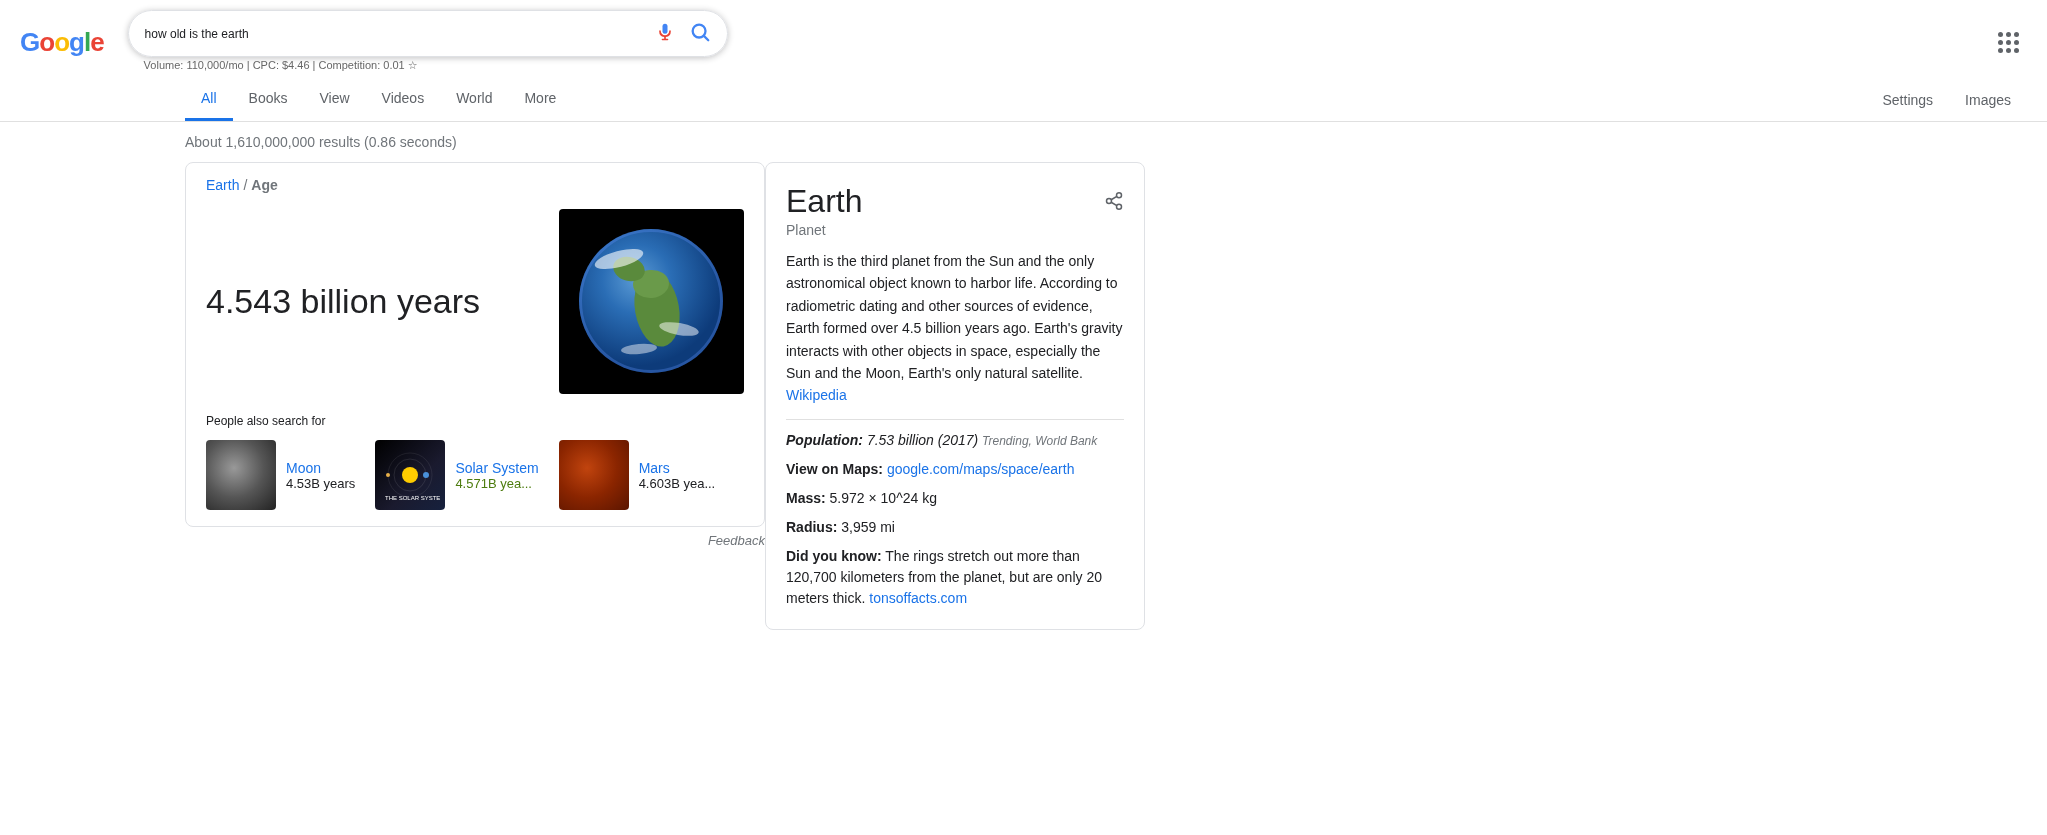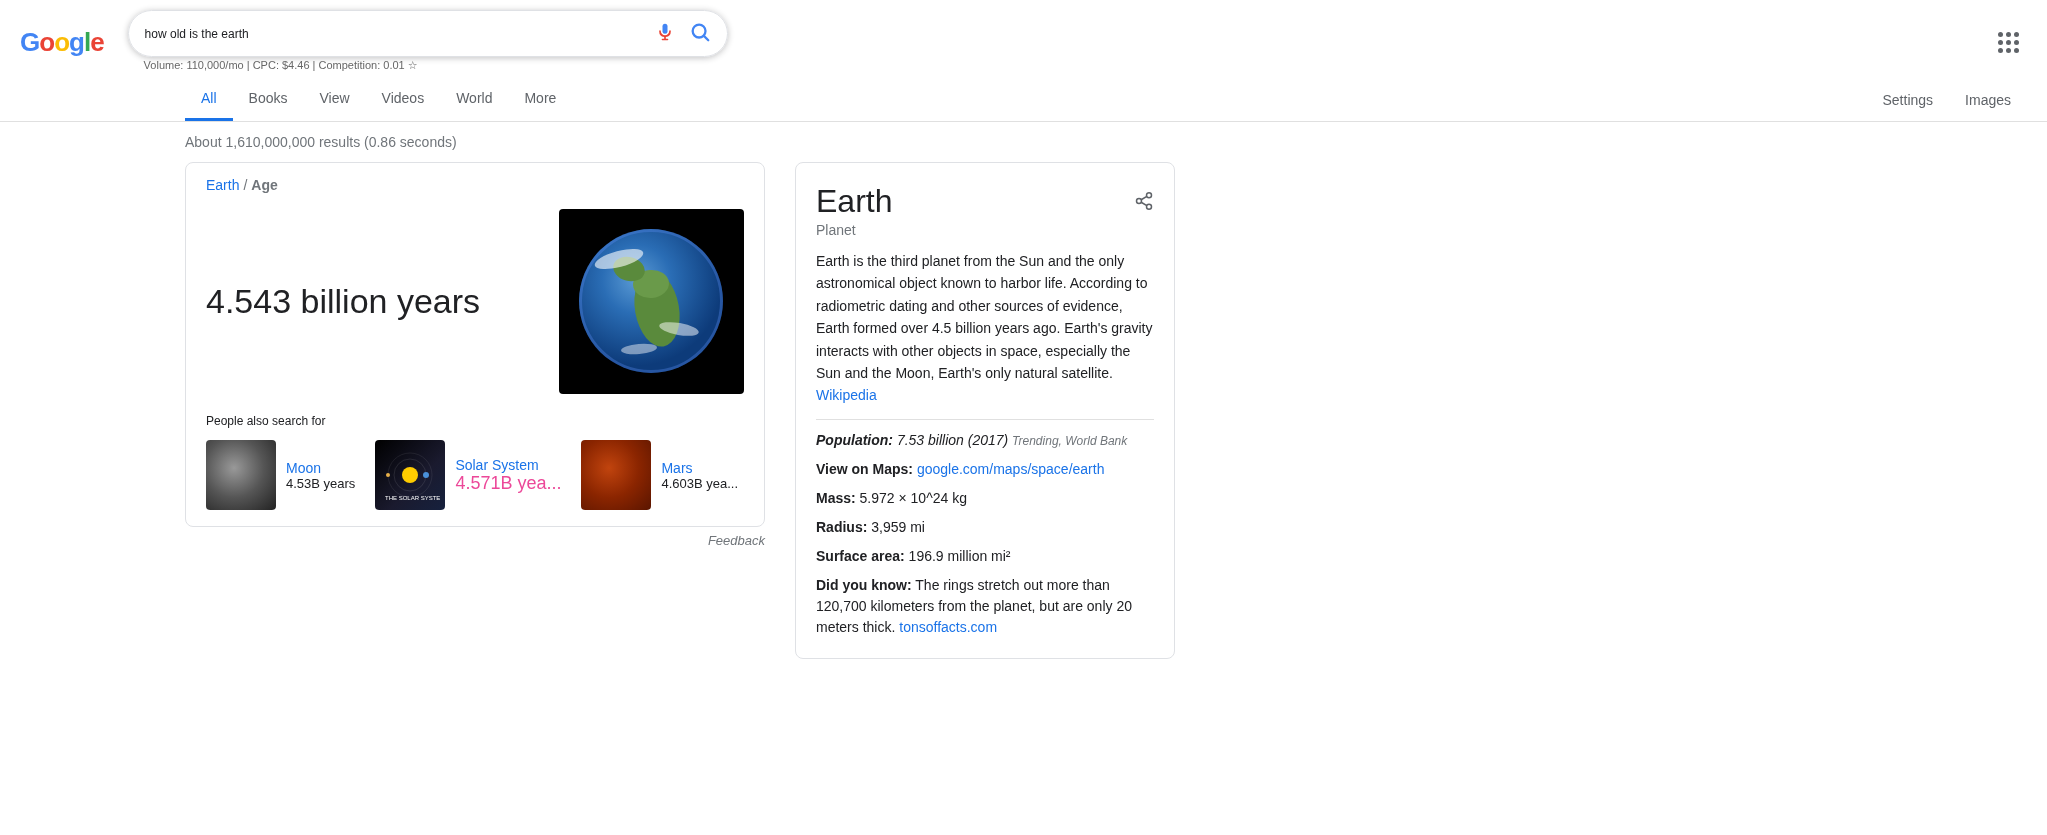--- a/index.html
+++ b/index.html
@@ -56,21 +56,21 @@
   <a style="padding:12px 16px; font-size:14px; color:#5f6368; cursor:pointer; border-bottom:3px solid transparent; text-decoration:none;">Videos</a>
   <a style="padding:12px 16px; font-size:14px; color:#5f6368; cursor:pointer; border-bottom:3px solid transparent; text-decoration:none;">World</a>
   <a style="padding:12px 16px; font-size:14px; color:#5f6368; cursor:pointer; border-bottom:3px solid transparent; text-decoration:none;">More</a>
   <div style="flex:1;"></div>
   <a style="padding:12px 16px; font-size:14px; color:#5f6368; cursor:pointer; text-decoration:none;">Settings</a>
   <a style="padding:12px 16px; font-size:14px; color:#5f6368; cursor:pointer; text-decoration:none;">Images</a>
 </div>
 
 <div style="padding:12px 20px 12px 185px; font-size:14px; color:#70757a;">About 1,610,000,000 results (0.86 seconds)</div>
 
-<div style="display:flex; padding:0 20px 0 185px; gap:30px; align-items:flex-start;">
+<div style="display:flex; padding:0 20px 0 185px; align-items:flex-start;">
 
   <div style="flex:0 0 580px;">
 
     <div style="border:1px solid #dfe1e5; border-radius:8px; overflow:hidden;">
 
       <div style="padding:14px 20px 6px; font-size:14px; color:#70757a; display:flex; align-items:center; gap:4px;">
         <a style="color:#1a73e8; text-decoration:none;">Earth</a>
         <span>/</span>
         <strong>Age</strong>
       </div>
@@ -129,21 +129,21 @@
                 <circle cx="30" cy="30" r="8" fill="#ffcc00"></circle>
                 <circle cx="30" cy="30" r="16" fill="none" stroke="rgba(255,255,255,0.2)" stroke-width="0.5"></circle>
                 <circle cx="46" cy="30" r="3" fill="#4a90d9"></circle>
                 <circle cx="30" cy="30" r="22" fill="none" stroke="rgba(255,255,255,0.15)" stroke-width="0.5"></circle>
                 <circle cx="8" cy="30" r="2" fill="#e8b04a"></circle>
                 <text x="5" y="55" font-size="6" fill="white" font-family="Arial">THE SOLAR SYSTEM</text>
               </svg>
             </div>
             <div>
               <div style="color:#1a73e8; font-size:14px; cursor:pointer;">Solar System</div>
-              <div style="font-size:18px; color:#ec4899;">4.571B yea...</div>
+              <div style="font-size:13px; color:#4d7c0f;">4.571B yea...</div>
             </div>
           </div>
 
           <div style="display:flex; align-items:center; gap:10px; cursor:pointer;">
             <div style="width:70px; height:70px; background:radial-gradient(circle at 40% 40%, #c1440e, #8b2500, #5a1500); border-radius:4px; flex-shrink:0;"></div>
             <div>
               <div style="color:#1a73e8; font-size:14px; cursor:pointer;">Mars</div>
               <div style="font-size:13px; color:#202124;">4.603B yea...</div>
             </div>
           </div>
@@ -190,24 +190,20 @@
       <div style="font-size:14px; color:#202124; line-height:1.5;">
         <strong>Mass:</strong>
         <span>5.972 × 10^24 kg</span>
       </div>
 
       <div style="font-size:14px; color:#202124; line-height:1.5;">
         <strong>Radius:</strong>
         <span>3,959 mi</span>
       </div>
 
-      <div style="font-size:14px; color:#202124; line-height:1.5;">
-        <strong>Surface area:</strong>
-        <span>196.9 million mi²</span>
-      </div>
 
       <div style="font-size:14px; color:#202124; line-height:1.5;">
         <strong>Did you know:</strong>
         <span>The rings stretch out more than 120,700 kilometers from the planet, but are only 20 meters thick.</span>
         <a style="color:#1a73e8; text-decoration:none;">tonsoffacts.com</a>
       </div>
 
     </div>
   </div>
 

